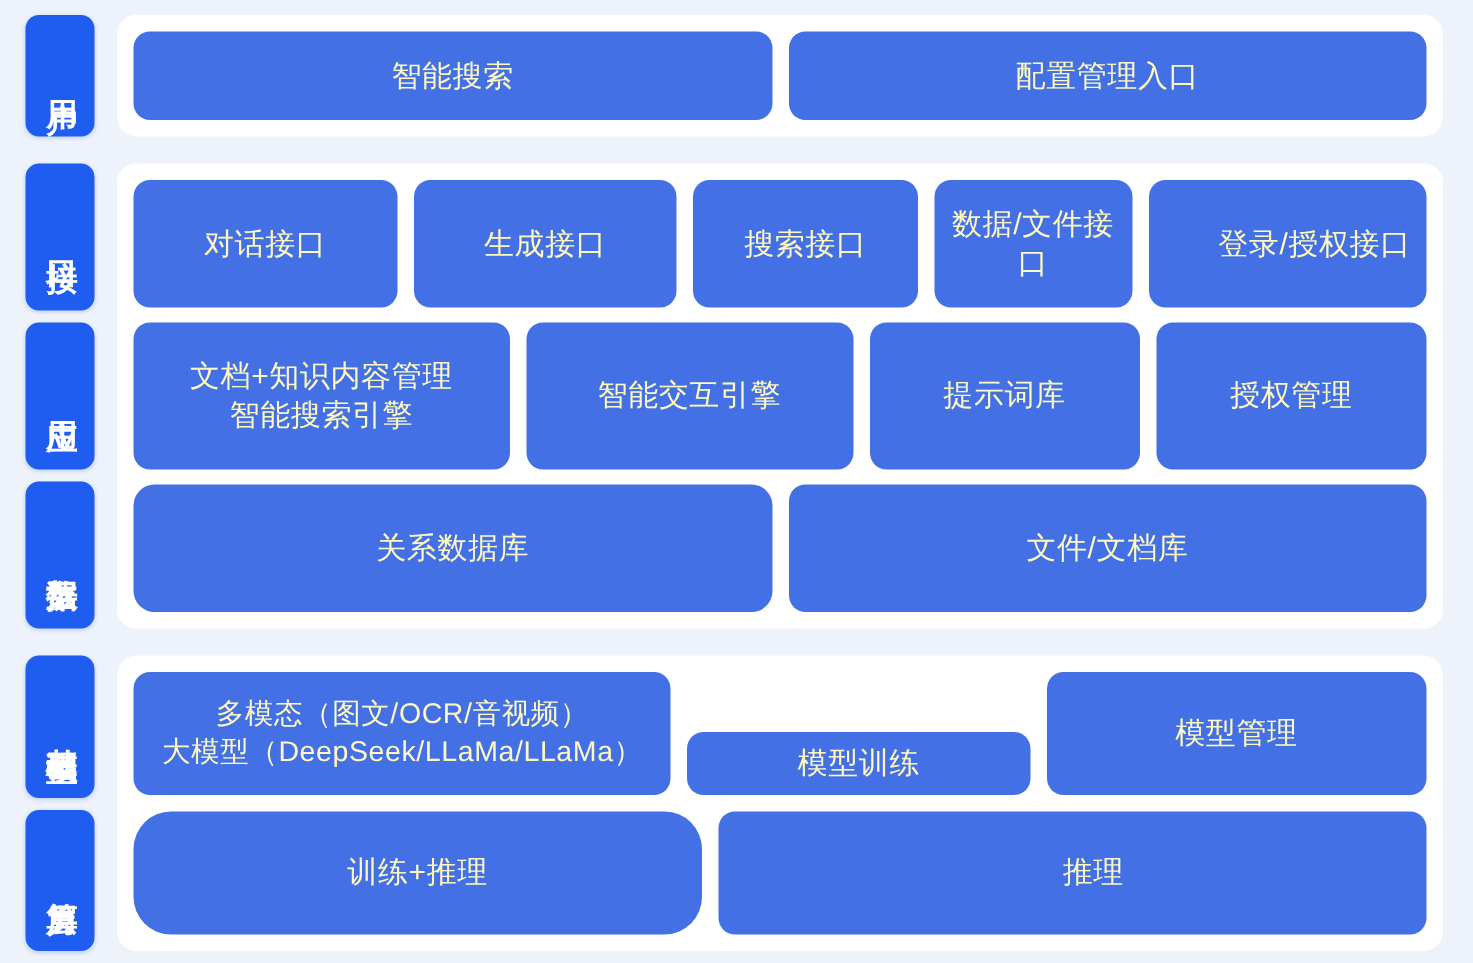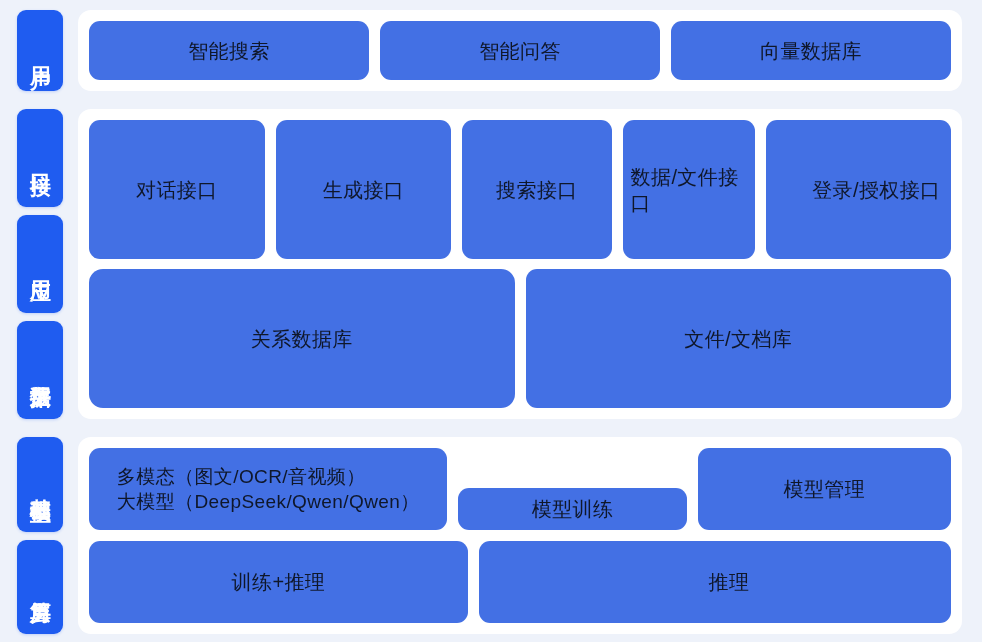--- a/index.html
+++ b/index.html
@@ -69,25 +69,26 @@
   }
 
   .row {
     display: flex;
     gap: 11px;
     flex: 1 1 auto;
   }
 
   .card {
     background: #4370e4;
-    color: #0f172a;
+    color: #fef9c3;
     border-radius: 11px;
     display: flex;
     align-items: center;
     justify-content: center;
+    text-align: center;
     font-size: 20px;
     font-weight: 400;
     letter-spacing: 0.4px;
     line-height: 1.3;
     padding: 6px 8px;
     white-space: pre-line;
   }
 
   
   #block-user { height: 92px; }
@@ -123,78 +124,84 @@
   
   #block-base { height: 219px; }
   #block-base .rail-tab { flex: 1 1 0; }
   #block-base .panel { gap: 11px; }
   #block-base .row { height: 82px; }
 
   .r-model .card:nth-child(1) { flex: 1.76 1 0; font-size: 19px; }
   .r-model .card:nth-child(2) { flex: 1.09 1 0; margin-top: 40px; }
   .r-model .card:nth-child(3) { flex: 1.22 1 0; }
 
-  .r-compute .card:nth-child(1) { flex: 1 1 0; }
+  .r-compute .card:nth-child(1) { flex: 1 1 0; border-radius: 25px; }
   .r-compute .card:nth-child(2) { flex: 1.18 1 0; padding-left: 36px; }
 
   .card.two-line { line-height: 1.32; }
 </style>
 </head>
 <body>
 
 <div class="diagram">
 
   <section class="block" id="block-user">
     <div class="rail">
       <div class="rail-tab">用户</div>
     </div>
     <div class="panel">
       <div class="row">
         <div class="card">智能搜索</div>
-        <div class="card">智能问答</div>
-        <div class="card">向量数据库</div>
+        <div class="card">配置管理入口</div>
       </div>
     </div>
   </section>
 
   <section class="block" id="block-mid">
     <div class="rail">
       <div class="rail-tab">接口</div>
       <div class="rail-tab">应用</div>
       <div class="rail-tab">数据层</div>
     </div>
     <div class="panel">
 
       <div class="row r-if">
         <div class="card">对话接口</div>
         <div class="card">生成接口</div>
         <div class="card">搜索接口</div>
         <div class="card">数据/文件接口</div>
         <div class="card">登录/授权接口</div>
       </div>
 
+      <div class="row r-app">
+        <div class="card two-line">文档+知识内容管理
+智能搜索引擎</div>
+        <div class="card">智能交互引擎</div>
+        <div class="card">提示词库</div>
+        <div class="card">授权管理</div>
+      </div>
 
       <div class="row r-data">
         <div class="card">关系数据库</div>
         <div class="card">文件/文档库</div>
       </div>
 
     </div>
   </section>
 
   <section class="block" id="block-base">
     <div class="rail">
       <div class="rail-tab">基础模型</div>
       <div class="rail-tab">算力层</div>
     </div>
     <div class="panel">
 
       <div class="row r-model">
         <div class="card two-line">多模态（图文/OCR/音视频）
-大模型（DeepSeek/Qwen/Qwen）</div>
+大模型（DeepSeek/LLaMa/LLaMa）</div>
         <div class="card">模型训练</div>
         <div class="card">模型管理</div>
       </div>
 
       <div class="row r-compute">
         <div class="card">训练+推理</div>
         <div class="card">推理</div>
       </div>
 
     </div>

